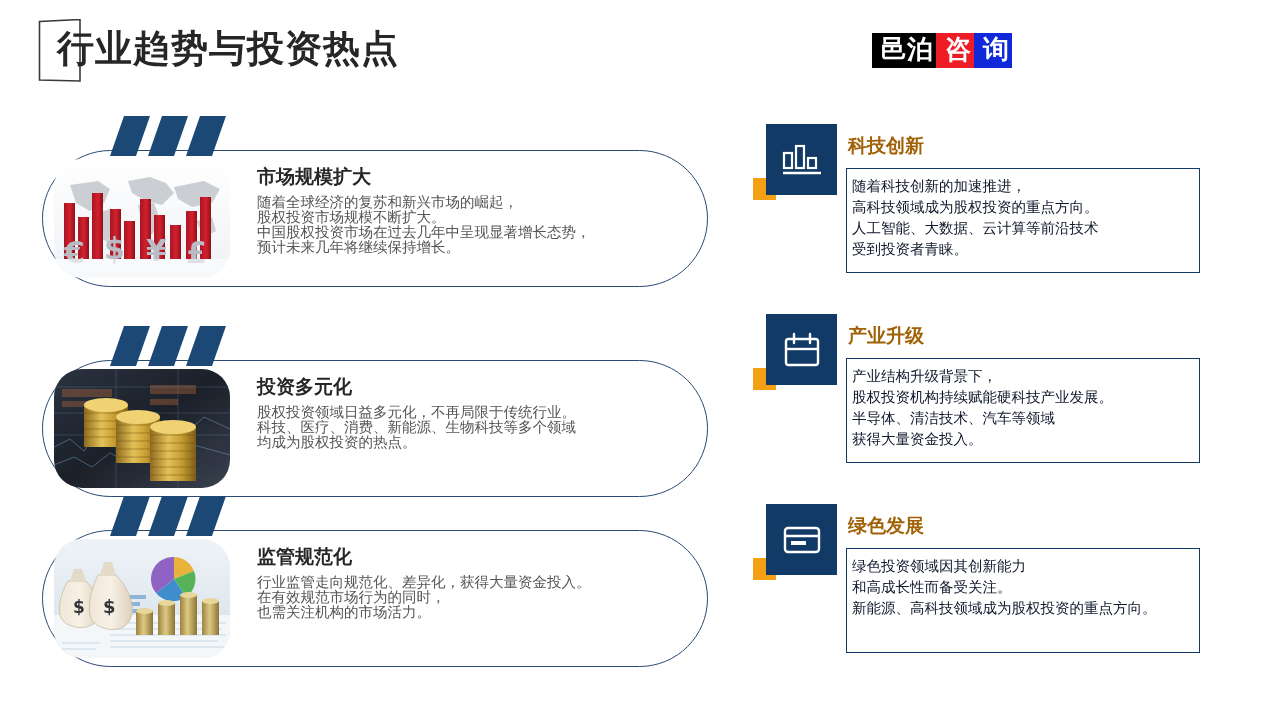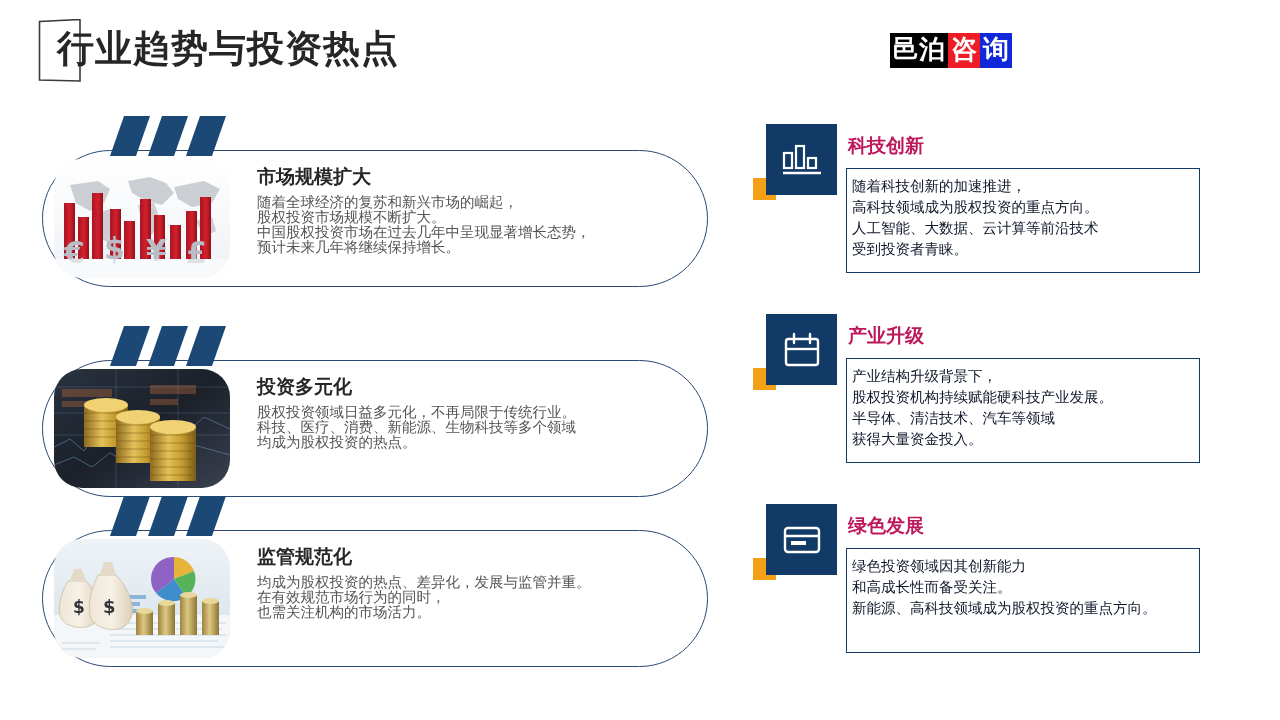--- a/index.html
+++ b/index.html
@@ -40,21 +40,21 @@
   #brand-logo {
     position: absolute;
     right: 72px; top: 33px;
     height: 35px;
     display: flex;
     align-items: stretch;
     box-shadow: 0 0 0 0px #000;
   }
   #brand-logo span {
     display: inline-block;
-    padding: 1px 3px 3px 3px;
+    padding: 1px 3px 3px 9px;
     font-size: 26px;
     line-height: 31px;
     font-weight: 600;
     color: #ffffff;
     font-family: "DejaVu Sans", "Liberation Sans", sans-serif;
   }
   .logo-black { background: #000000; }
   .logo-red   { background: #ee1c25; }
   .logo-blue  { background: #1028d8; }
 
@@ -132,21 +132,21 @@
     width: 100%; height: 100%;
     display: flex;
     align-items: center;
     justify-content: center;
   }
   .icon-card-title {
     position: absolute;
     left: 95px; top: 9px;
     font-size: 19px;
     font-weight: bold;
-    color: #be185d;
+    color: #a16207;
     font-family: "DejaVu Sans", "Liberation Sans", sans-serif;
   }
   .icon-card-box {
     position: absolute;
     left: 93px; top: 44px;
     width: 354px; height: 105px;
     border: 1.3px solid #113a66;
     box-sizing: border-box;
   }
   .icon-card-text {
@@ -397,21 +397,21 @@
         <rect x="126" y="56" width="17" height="40" fill="url(#coinG2)"></rect>
         <ellipse cx="134.5" cy="56" rx="8.5" ry="3" fill="#e8d79a"></ellipse>
         <rect x="148" y="62" width="17" height="34" fill="url(#coinG2)"></rect>
         <ellipse cx="156.5" cy="62" rx="8.5" ry="3" fill="#e8d79a"></ellipse>
       </g>
     </svg>
   </div>
 
   <div class="pill-body">
     <div class="pill-title">监管规范化</div>
-    <div class="pill-text">均成为股权投资的热点、差异化，发展与监管并重。
+    <div class="pill-text">行业监管走向规范化、差异化，获得大量资金投入。
 在有效规范市场行为的同时，
 也需关注机构的市场活力。</div>
   </div>
 </div>
 
 <div class="icon-card" style="top:124px">
   <div class="icon-accent"></div>
   <div class="icon-square">
     <div class="icon-glyph">
       <svg width="42" height="34" viewBox="0 0 42 34">

